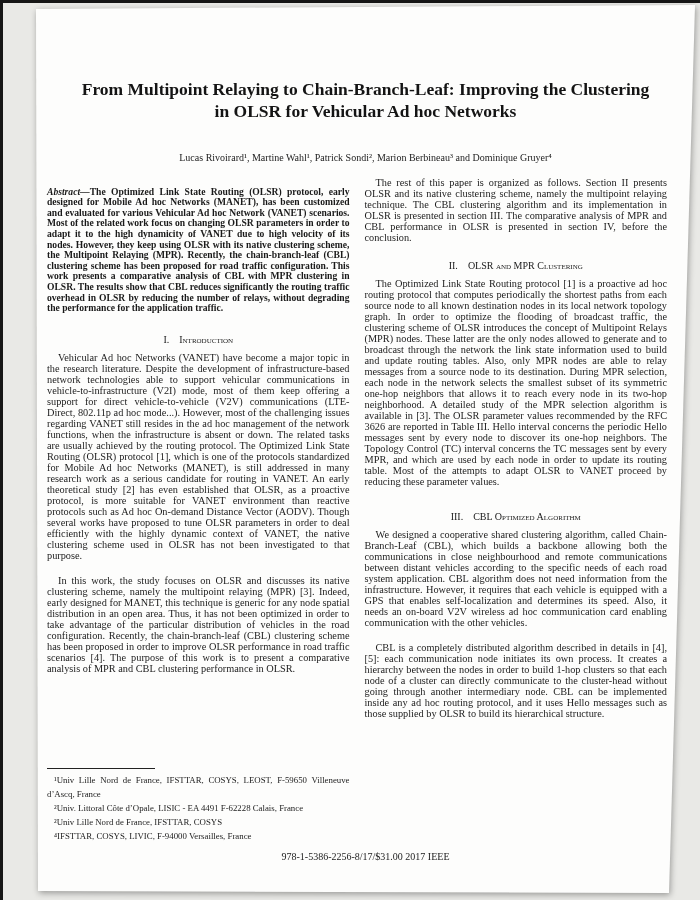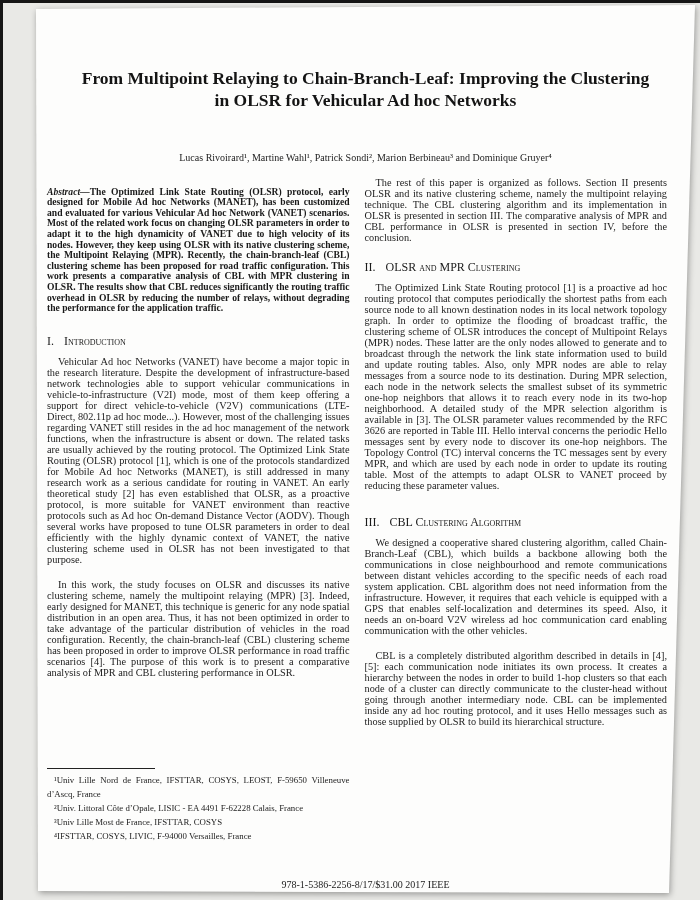--- a/index.html
+++ b/index.html
@@ -35,21 +35,21 @@
     width: 659px; height: 888px;
     background: #fdfdfc;
     clip-path: polygon(0px 4px, 659px 0px, 633px 888px, 2px 886px);
   }
   .content {
     position: absolute; left: 36px; top: 5px;
     width: 659px; height: 888px;
   }
   .paper-title {
     position: absolute; top: 56px; left: 0; right: 0;
-    margin: 6px auto;
+    margin: 17px auto;
     max-width: 575px;
     text-align: center;
     font-size: 17.5px;
     line-height: 22px;
     font-weight: bold;
     color: #141414;
   }
   .authors {
     position: absolute; top: 147px; left: 0; right: 0;
     text-align: center;
@@ -71,21 +71,22 @@
     font-size: 9.6px;
     line-height: 10.6px;
     font-weight: bold;
     text-align: justify;
     color: #1a1a1a;
   }
   .abstract .abs-label {
     font-style: italic;
   }
   .sec-heading {
-    font-size: 12px;
+    text-align: center;
+    font-size: 10px;
     font-variant: small-caps;
     margin: 11px 0 7px 0;
     color: #1a1a1a;
     white-space: nowrap;
   }
   .sec-heading .num {
     margin-right: 10px;
   }
   .sec-heading.mt-lg { margin-top: 17px; }
   .sec-heading.mt-xl { margin-top: 24px; }
@@ -114,21 +115,20 @@
     text-indent: 7px;
     text-align: justify;
     margin: 0;
     color: #222;
   }
   .copyright {
     position: absolute; top: 846px; left: 0; right: 0;
     text-align: center;
     font-size: 10px;
     color: #1c1c1c;
-    margin-top: 28px;
   }
 </style>
 </head>
 <body>
 
 <div class="strip-top"></div>
 <div class="strip-left"></div>
 
 <div class="page-shadow">
   <div class="page"></div>
@@ -147,33 +147,33 @@
 
       <div class="sec-heading"><span class="num">I.</span><span>Introduction</span></div>
 
       <p class="para">Vehicular Ad hoc Networks (VANET) have become a major topic in the research literature. Despite the development of infrastructure-based network technologies able to support vehicular communications in vehicle-to-infrastructure (V2I) mode, most of them keep offering a support for direct vehicle-to-vehicle (V2V) communications (LTE-Direct, 802.11p ad hoc mode...). However, most of the challenging issues regarding VANET still resides in the ad hoc management of the network functions, when the infrastructure is absent or down. The related tasks are usually achieved by the routing protocol. The Optimized Link State Routing (OLSR) protocol [1], which is one of the protocols standardized for Mobile Ad hoc Networks (MANET), is still addressed in many research work as a serious candidate for routing in VANET. An early theoretical study [2] has even established that OLSR, as a proactive protocol, is more suitable for VANET environment than reactive protocols such as Ad hoc On-demand Distance Vector (AODV). Though several works have proposed to tune OLSR parameters in order to deal efficiently with the highly dynamic context of VANET, the native clustering scheme used in OLSR has not been investigated to that purpose.</p>
       <p class="para">In this work, the study focuses on OLSR and discusses its native clustering scheme, namely the multipoint relaying (MPR) [3]. Indeed, early designed for MANET, this technique is generic for any node spatial distribution in an open area. Thus, it has not been optimized in order to take advantage of the particular distribution of vehicles in the road configuration. Recently, the chain-branch-leaf (CBL) clustering scheme has been proposed in order to improve OLSR performance in road traffic scenarios [4]. The purpose of this work is to present a comparative analysis of MPR and CBL clustering performance in OLSR.</p>
 
       <div class="footnotes">
         <div class="footnote-rule"></div>
         <p class="footnote">¹Univ Lille Nord de France, IFSTTAR, COSYS, LEOST, F-59650 Villeneuve d’Ascq, France</p>
         <p class="footnote">²Univ. Littoral Côte d’Opale, LISIC - EA 4491 F-62228 Calais, France</p>
-        <p class="footnote">³Univ Lille Most de France, IFSTTAR, COSYS</p>
+        <p class="footnote">²Univ Lille Nord de France, IFSTTAR, COSYS</p>
         <p class="footnote">⁴IFSTTAR, COSYS, LIVIC, F-94000 Versailles, France</p>
       </div>
     </div>
 
     <div class="col">
       <p class="para">The rest of this paper is organized as follows. Section II presents OLSR and its native clustering scheme, namely the multipoint relaying technique. The CBL clustering algorithm and its implementation in OLSR is presented in section III. The comparative analysis of MPR and CBL performance in OLSR is presented in section IV, before the conclusion.</p>
 
       <div class="sec-heading mt-lg"><span class="num">II.</span><span>OLSR and MPR Clustering</span></div>
 
       <p class="para">The Optimized Link State Routing protocol [1] is a proactive ad hoc routing protocol that computes periodically the shortest paths from each source node to all known destination nodes in its local network topology graph. In order to optimize the flooding of broadcast traffic, the clustering scheme of OLSR introduces the concept of Multipoint Relays (MPR) nodes. These latter are the only nodes allowed to generate and to broadcast through the network the link state information used to build and update routing tables. Also, only MPR nodes are able to relay messages from a source node to its destination. During MPR selection, each node in the network selects the smallest subset of its symmetric one-hop neighbors that allows it to reach every node in its two-hop neighborhood. A detailed study of the MPR selection algorithm is available in [3]. The OLSR parameter values recommended by the RFC 3626 are reported in Table III. Hello interval concerns the periodic Hello messages sent by every node to discover its one-hop neighbors. The Topology Control (TC) interval concerns the TC messages sent by every MPR, and which are used by each node in order to update its routing table. Most of the attempts to adapt OLSR to VANET proceed by reducing these parameter values.</p>
 
-      <div class="sec-heading mt-xl"><span class="num">III.</span><span>CBL Clustering Algorithm</span></div>
+      <div class="sec-heading mt-xl"><span class="num">III.</span><span>CBL Optimized Algorithm</span></div>
 
       <p class="para">We designed a cooperative shared clustering algorithm, called Chain-Branch-Leaf (CBL), which builds a backbone allowing both the communications in close neighbourhood and remote communications between distant vehicles according to the specific needs of each road system application. CBL algorithm does not need information from the infrastructure. However, it requires that each vehicle is equipped with a GPS that enables self-localization and determines its speed. Also, it needs an on-board V2V wireless ad hoc communication card enabling communication with the other vehicles.</p>
       <p class="para">CBL is a completely distributed algorithm described in details in [4], [5]: each communication node initiates its own process. It creates a hierarchy between the nodes in order to build 1-hop clusters so that each node of a cluster can directly communicate to the cluster-head without going through another intermediary node. CBL can be implemented inside any ad hoc routing protocol, and it uses Hello messages such as those supplied by OLSR to build its hierarchical structure.</p>
     </div>
 
   </div>
 
   <div class="copyright">978-1-5386-2256-8/17/$31.00 2017 IEEE</div>
 
 </div>

